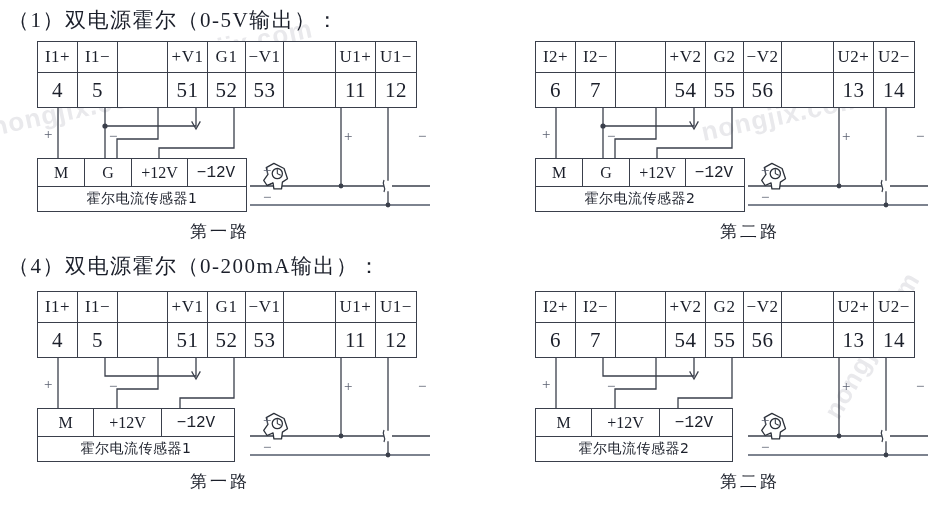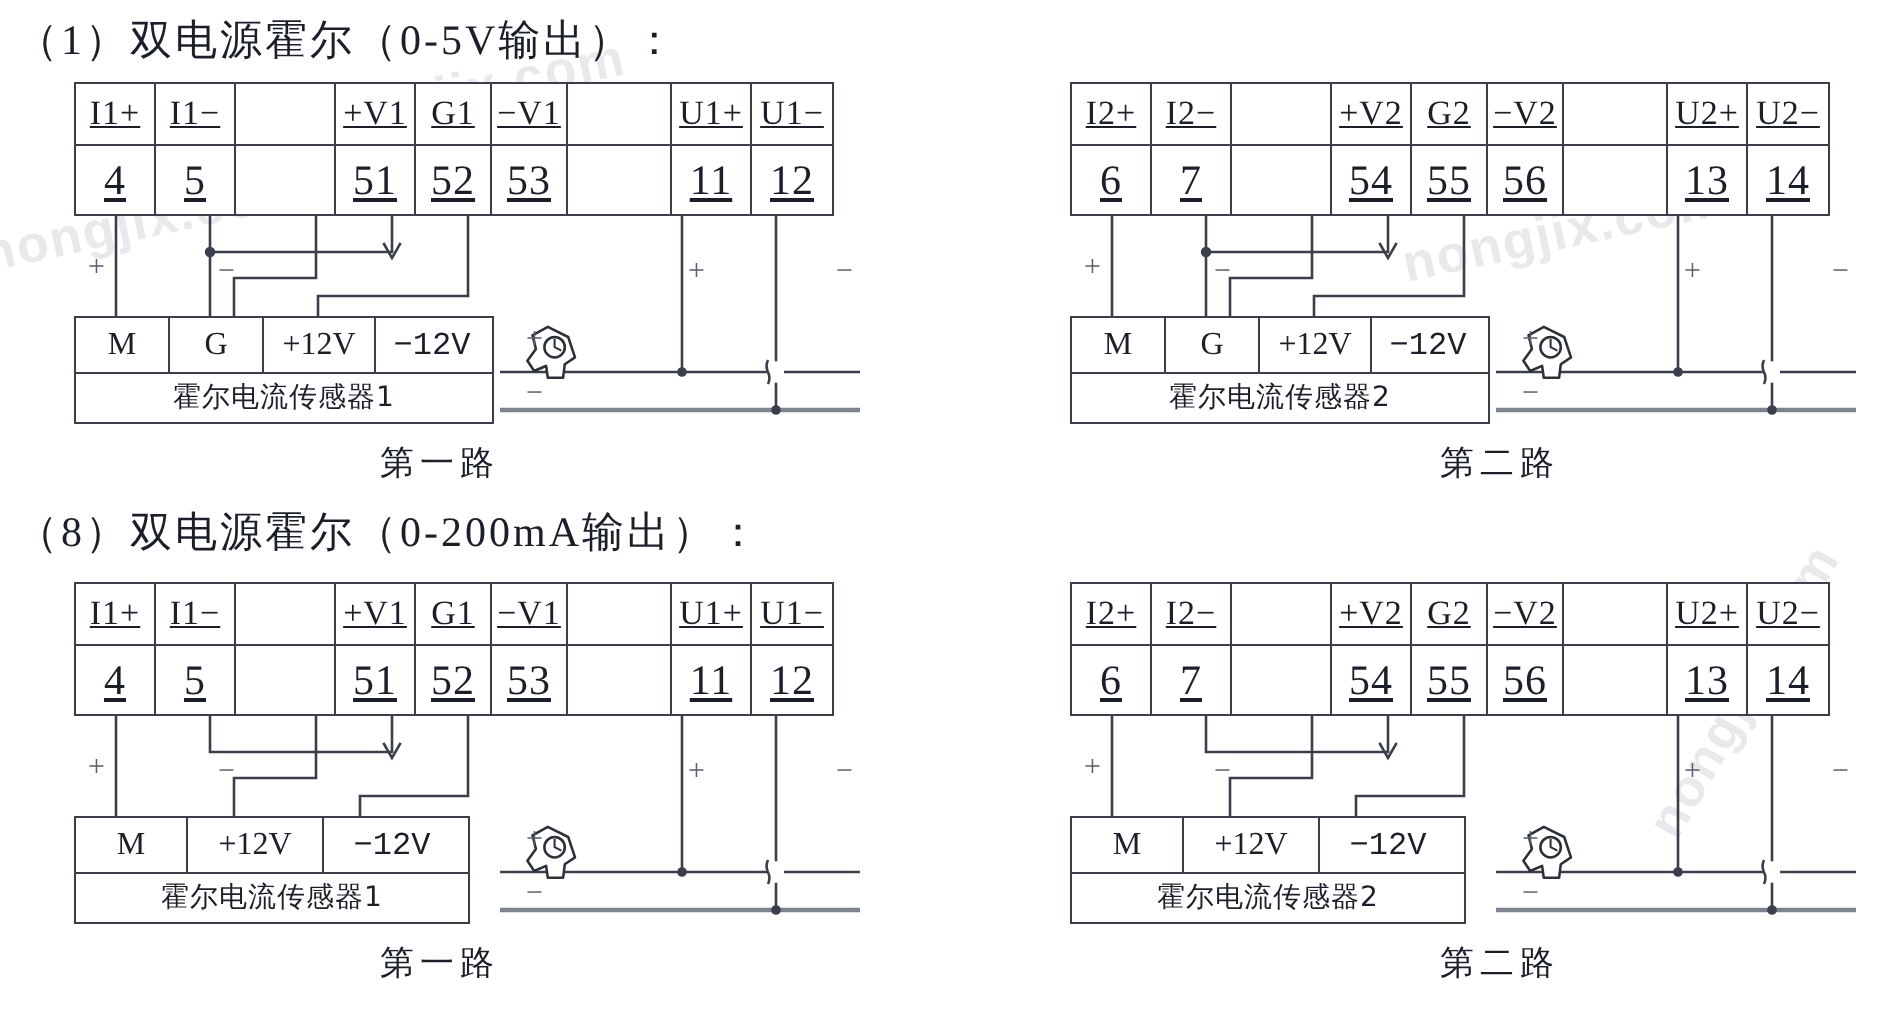--- a/index.html
+++ b/index.html
@@ -43,21 +43,20 @@
   .term-table {
     position: absolute;
     display: flex;
     flex-direction: column;
     border: 1.4px solid #3a3f4b;
     background: #fff;
     z-index: 3;
   }
   .term-row {
     display: flex;
-    text-decoration: underline;
   }
   .term-row.r1 { height: 30px; }
   .term-row.r2 { height: 34px; border-top: 1.4px solid #3a3f4b; }
   .tc {
     border-right: 1.4px solid #3a3f4b;
     display: flex;
     align-items: center;
     justify-content: center;
     box-sizing: border-box;
     white-space: nowrap;
@@ -359,21 +358,21 @@
     <div class="sp" style="width:47px">M</div>
     <div class="sp" style="width:47px">G</div>
     <div class="sp" style="width:56px">+12V</div>
     <div class="sp" style="width:56px">−12V</div>
   </div>
   <div class="sensor-name">霍尔电流传感器2</div>
 </div>
 
 <div class="caption" style="left:720px; top:220px;">第二路</div>
 
-<div class="section-title" style="left:8px; top:252px;">（8）双电源霍尔（0-200mA输出）：</div>
+<div class="section-title" style="left:8px; top:252px;">（4）双电源霍尔（0-200mA输出）：</div>
 
 <div class="term-table" style="left:37px; top:291px;">
   <div class="term-row r1">
     <div class="tc" style="width:40px">I1+</div>
     <div class="tc" style="width:40px">I1−</div>
     <div class="tc" style="width:50px"></div>
     <div class="tc" style="width:40px">+V1</div>
     <div class="tc" style="width:38px">G1</div>
     <div class="tc" style="width:38px">−V1</div>
     <div class="tc" style="width:52px"></div>

